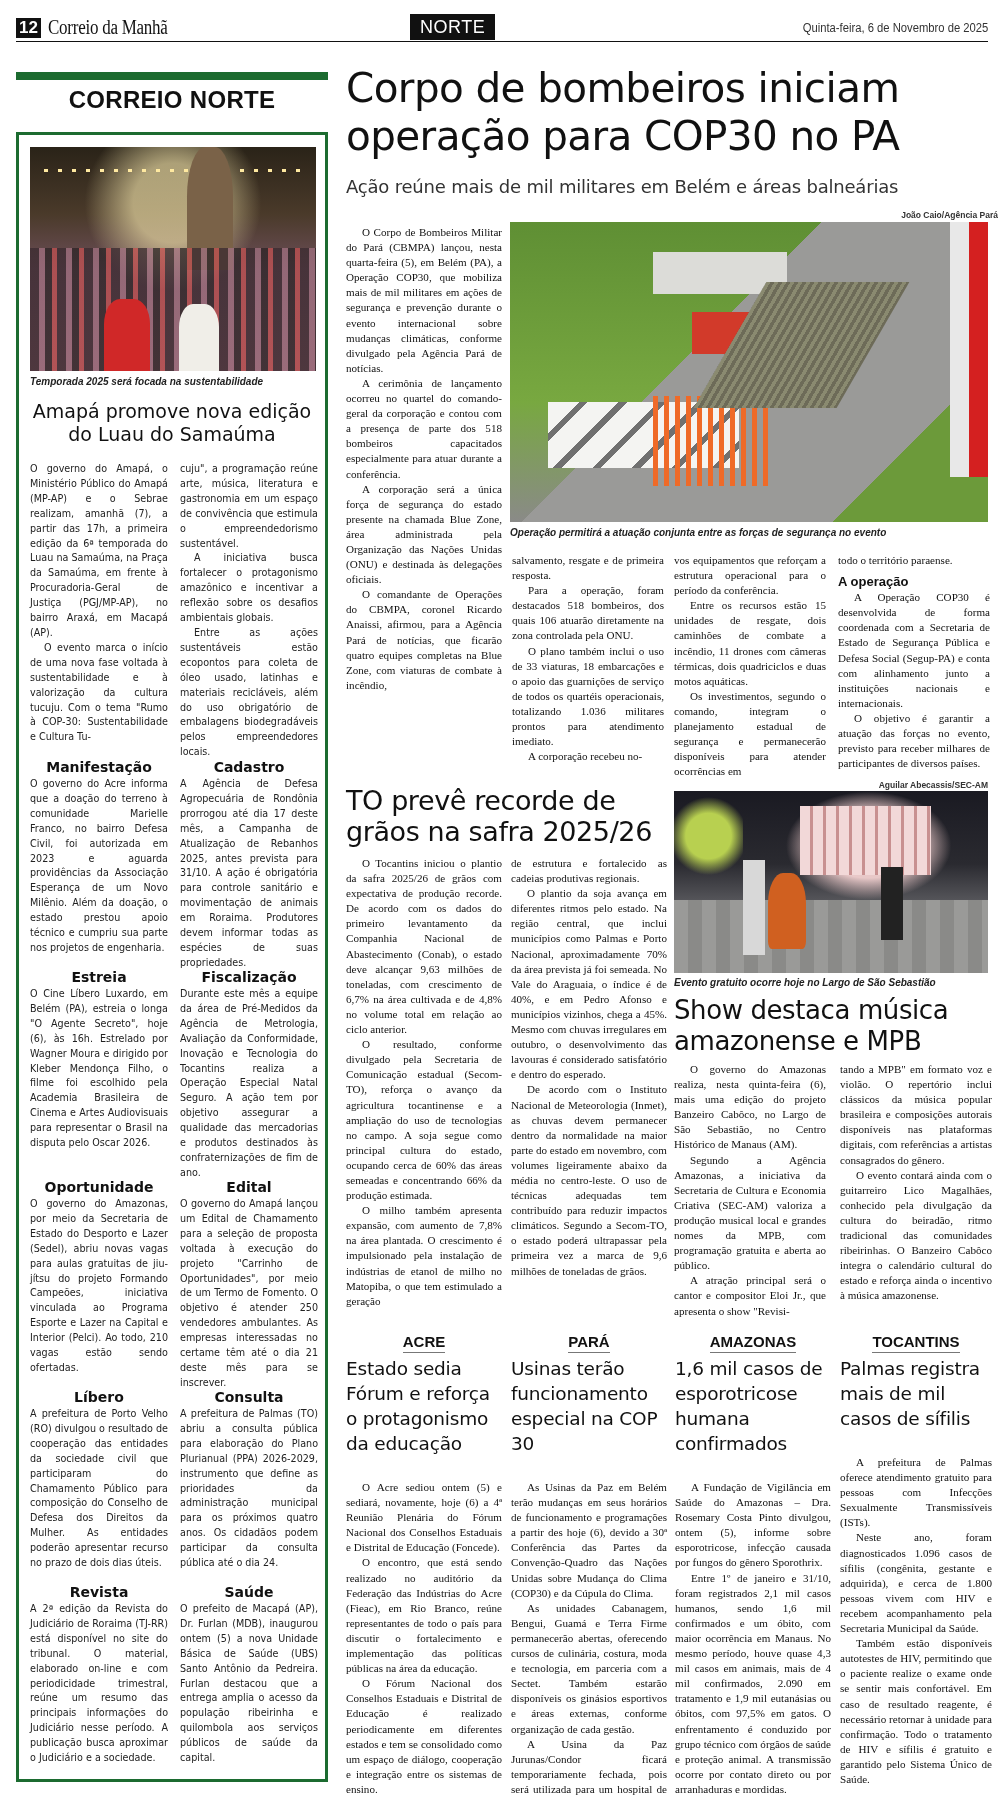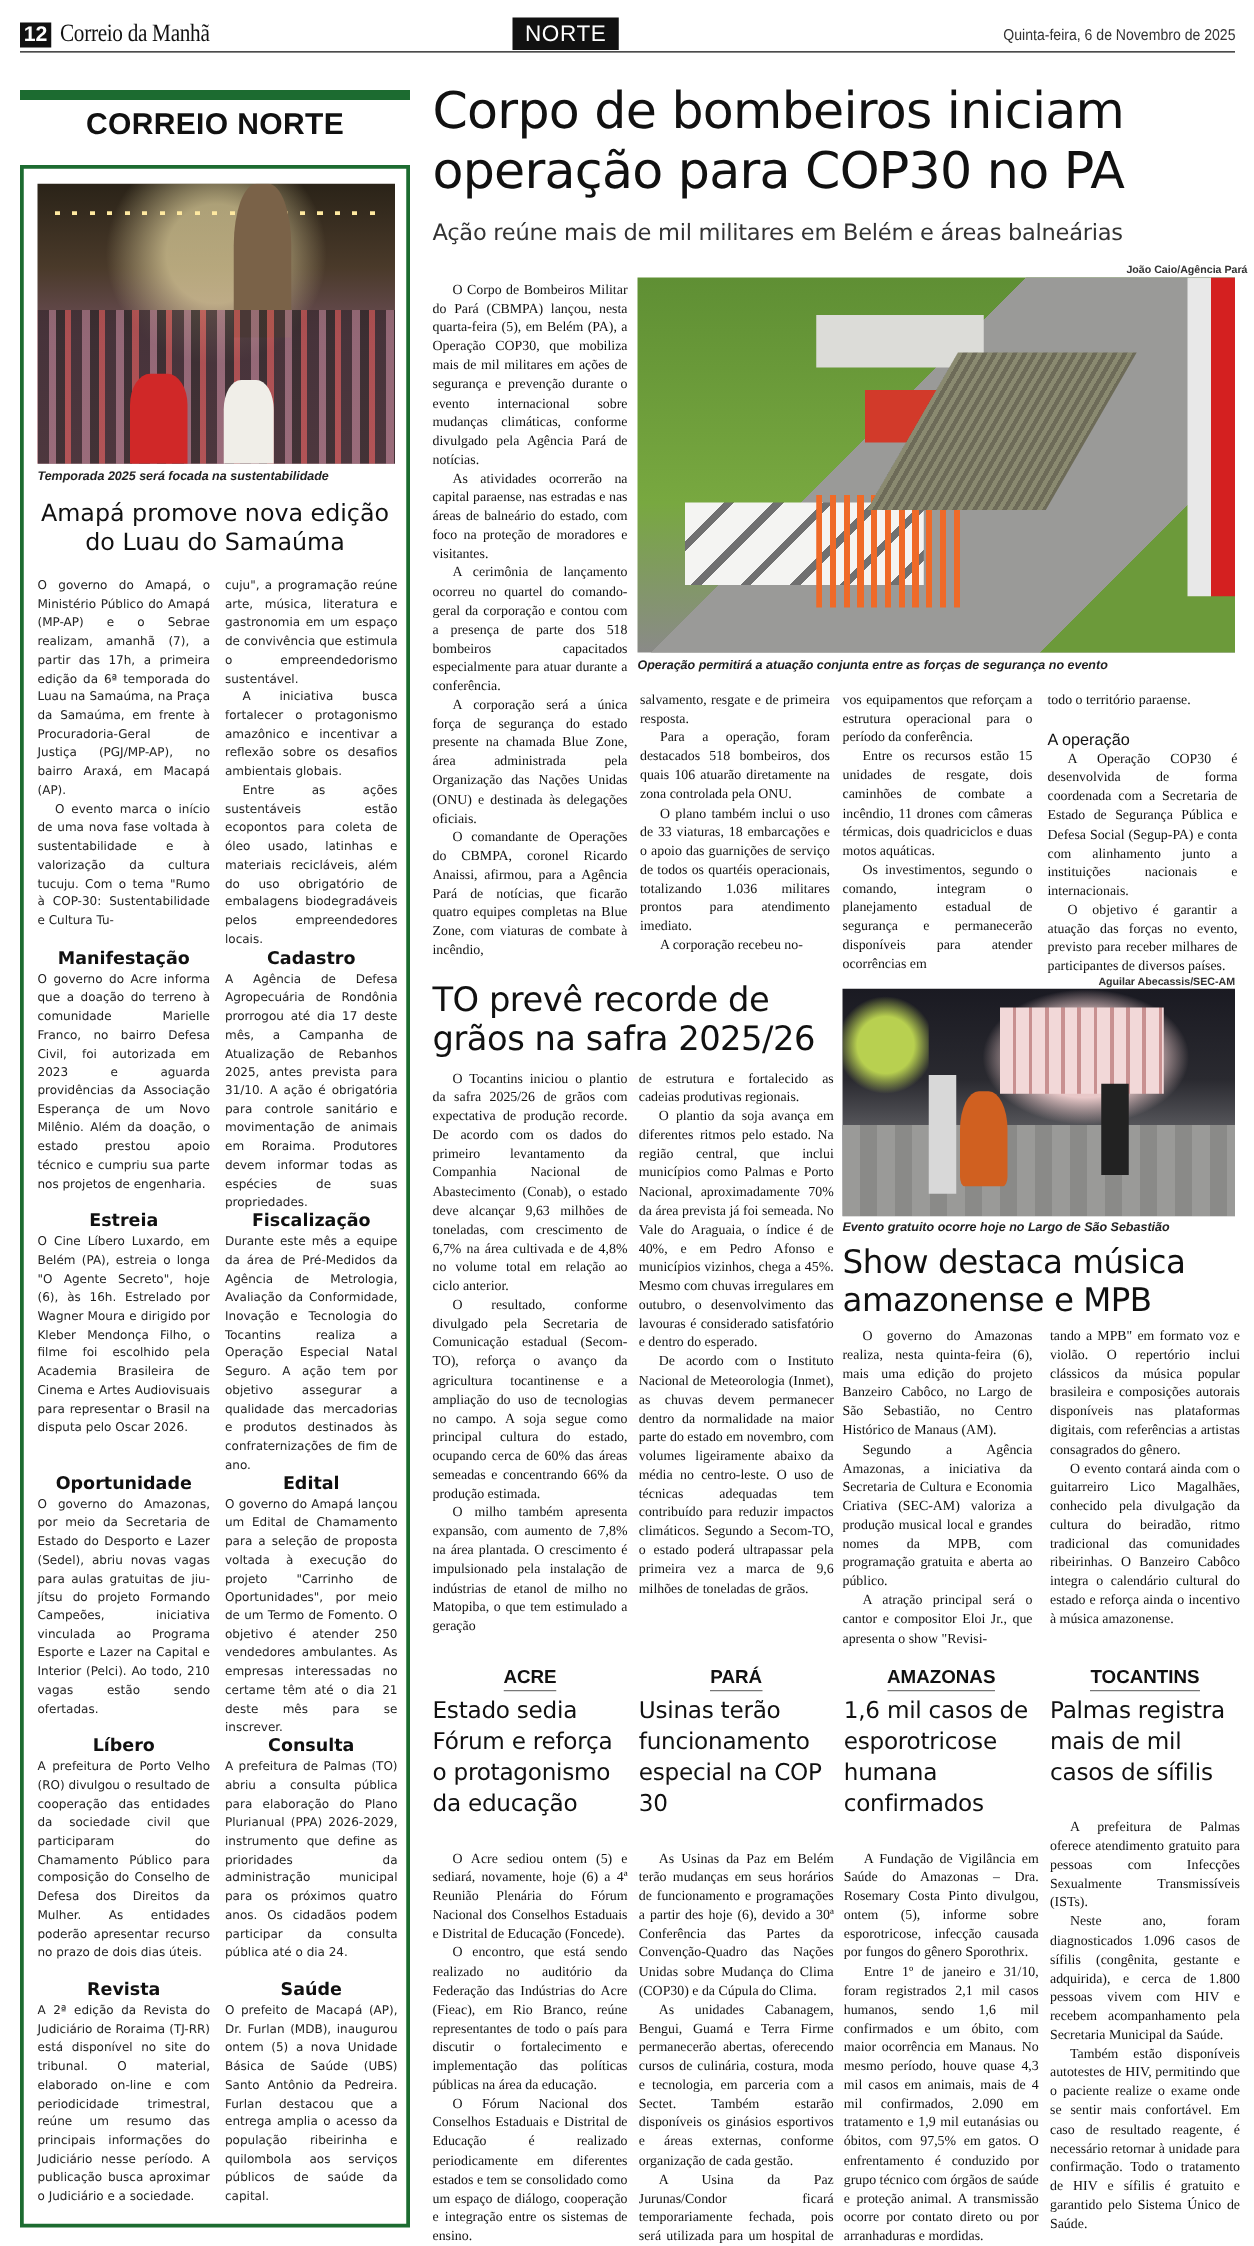--- a/index.html
+++ b/index.html
@@ -40,21 +40,21 @@
   .sb-col p.noind { text-indent: 0; }
   .brief-title { font-family: "DejaVu Sans", sans-serif; font-weight: bold; font-size: 14px; line-height: 18px; text-align: center; color: #111; margin-bottom: 1px; }
   .brief-text { font-family: "DejaVu Sans", sans-serif; font-size: 9.6px; line-height: 14.9px; color: #222; text-align: justify; }
 
   
   .main-headline { left: 346px; top: 64px; width: 650px; font-family: "DejaVu Sans", sans-serif; font-size: 40.5px; line-height: 48px; letter-spacing: -0.6px; color: #111; }
   .main-sub { left: 346px; top: 176px; width: 650px; font-family: "DejaVu Sans", sans-serif; font-size: 18px; color: #333; letter-spacing: -0.2px; }
   .body-text { font-family: "Liberation Serif", serif; font-size: 11.1px; line-height: 15.1px; color: #111; text-align: justify; }
   .body-text p { text-indent: 16px; }
   .body-text p.noind { text-indent: 0; }
-  .subhead { font-family: "Liberation Sans", sans-serif; font-weight: normal; font-size: 13px; margin-top: 16px; margin-bottom: 1px; }
+  .subhead { font-family: "Liberation Sans", sans-serif; font-weight: bold; font-size: 13px; margin-top: 6px; margin-bottom: 1px; }
 
   .story-headline { font-family: "DejaVu Sans", sans-serif; font-size: 27px; line-height: 31px; letter-spacing: -0.4px; color: #111; }
 
   .state-label { font-family: "Liberation Sans", sans-serif; font-weight: bold; font-size: 15px; text-align: center; }
   .state-label span { border-bottom: 1.5px solid #777; padding-bottom: 2px; }
   .state-headline { font-family: "DejaVu Sans", sans-serif; font-size: 18.5px; line-height: 25px; color: #111; letter-spacing: -0.2px; }
 </style>
 </head>
 <body>
 
@@ -130,21 +130,20 @@
 <div class="abs" style="left:180px; top:1583px; width:138px;">
   <div class="brief-title">Saúde</div>
   <div class="brief-text">O prefeito de Macapá (AP), Dr. Furlan (MDB), inaugurou ontem (5) a nova Unidade Básica de Saúde (UBS) Santo Antônio da Pedreira. Furlan destacou que a entrega amplia o acesso da população ribeirinha e quilombola aos serviços públicos de saúde da capital.</div>
 </div>
 
 <div class="abs main-headline">Corpo de bombeiros iniciam operação para COP30 no PA</div>
 <div class="abs main-sub">Ação reúne mais de mil militares em Belém e áreas balneárias</div>
 
 <div class="abs body-text" style="left:346px; top:225px; width:156px;">
   <p>O Corpo de Bombeiros Militar do Pará (CBMPA) lançou, nesta quarta-feira (5), em Belém (PA), a Operação COP30, que mobiliza mais de mil militares em ações de segurança e prevenção durante o evento internacional sobre mudanças climáticas, conforme divulgado pela Agência Pará de notícias.</p>
-  <p>As atividades ocorrerão na capital paraense, nas estradas e nas áreas de balneário do estado, com foco na proteção de moradores e visitantes.</p>
   <p>A cerimônia de lançamento ocorreu no quartel do comando-geral da corporação e contou com a presença de parte dos 518 bombeiros capacitados especialmente para atuar durante a conferência.</p>
   <p>A corporação será a única força de segurança do estado presente na chamada Blue Zone, área administrada pela Organização das Nações Unidas (ONU) e destinada às delegações oficiais.</p>
   <p>O comandante de Operações do CBMPA, coronel Ricardo Anaissi, afirmou, para a Agência Pará de notícias, que ficarão quatro equipes completas na Blue Zone, com viaturas de combate à incêndio,</p>
 </div>
 
 <div class="abs credit" style="left:510px; top:210px; width:488px;">João Caio/Agência Pará</div>
 <div class="abs photo photo-bombeiros" style="left:510px; top:222px; width:478px; height:300px;">
   <div class="photo-stripe" style="left:30%; top:10%; width:28%; height:14%; background:#dcdcd8;"></div>
   <div class="photo-stripe" style="left:8%; top:60%; width:40%; height:22%; background:repeating-linear-gradient(135deg,#f4f4f2 0 22px,#707070 22px 28px);"></div>
   <div class="photo-stripe" style="left:38%; top:30%; width:26%; height:14%; background:#d23a2a;"></div>

